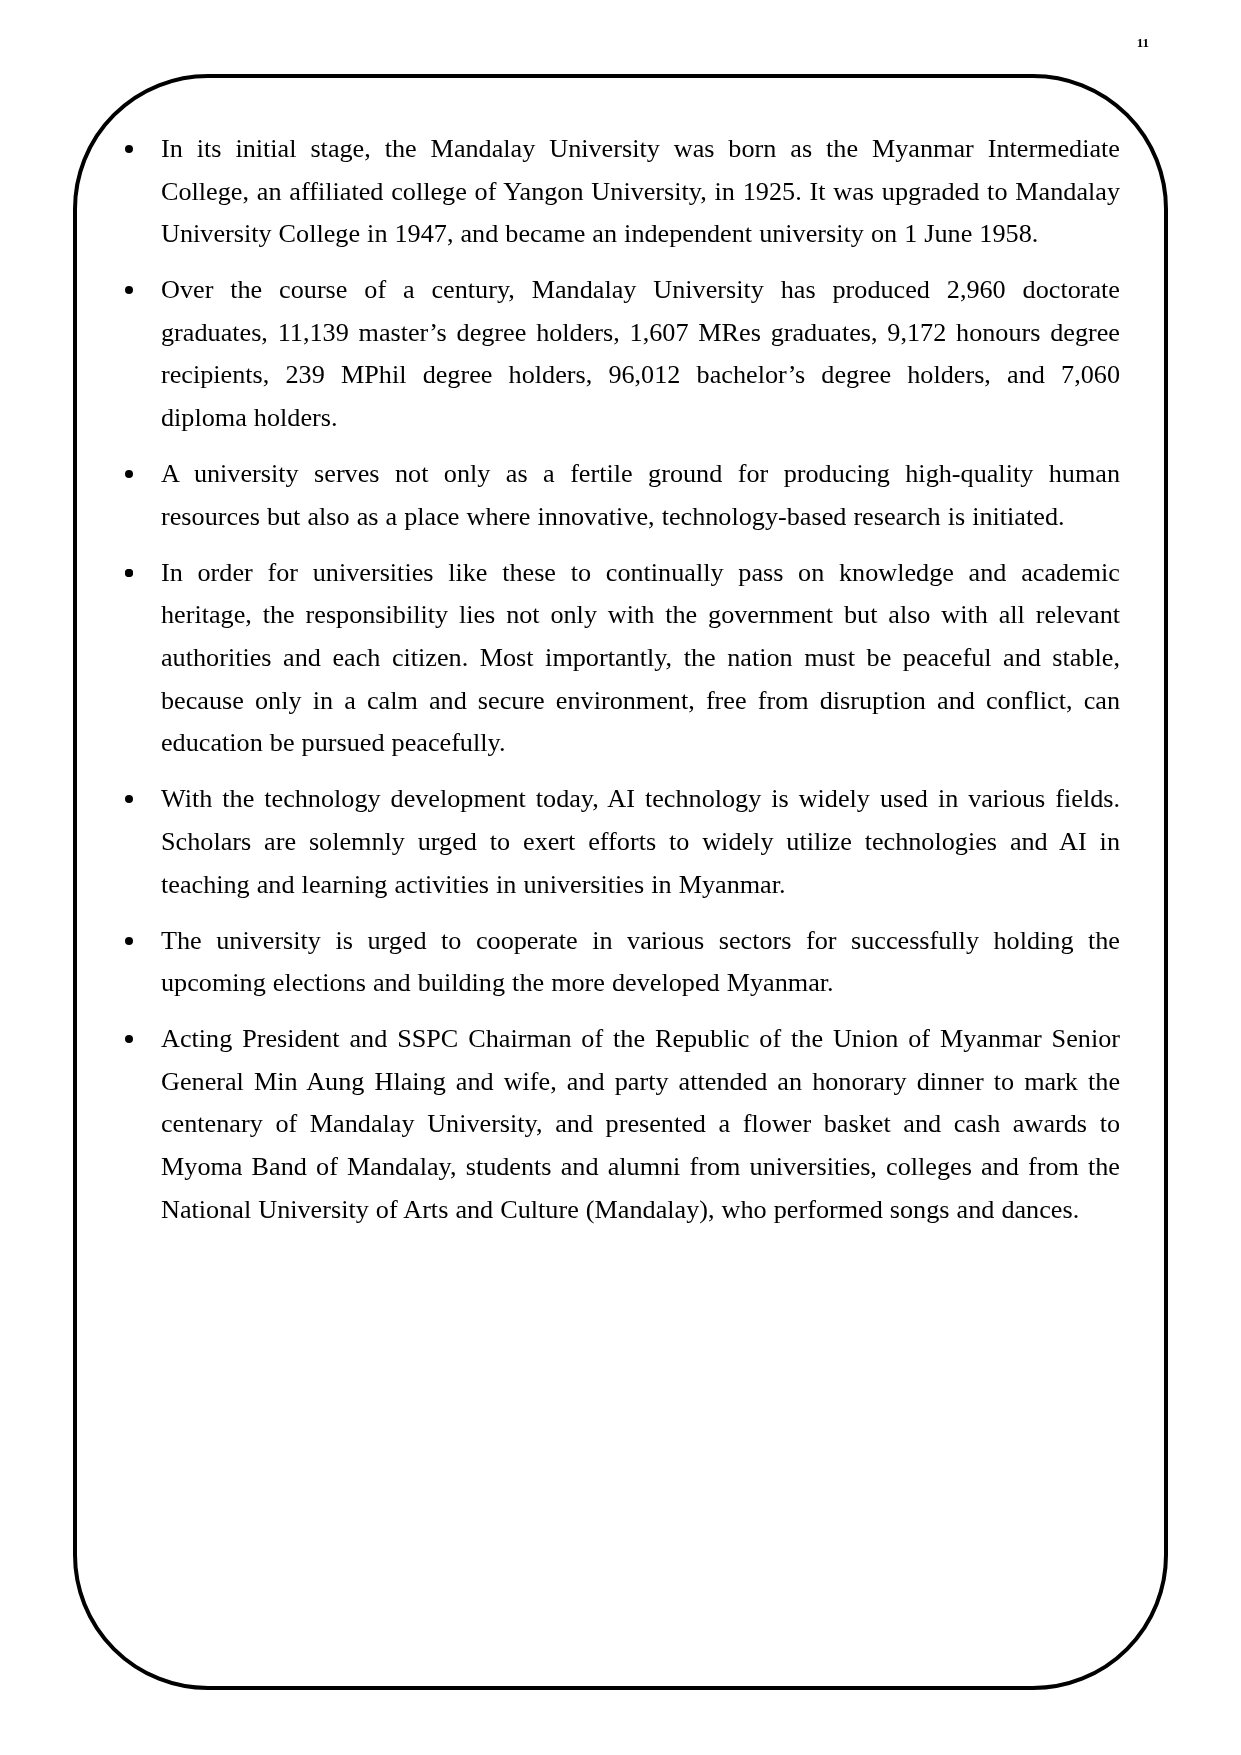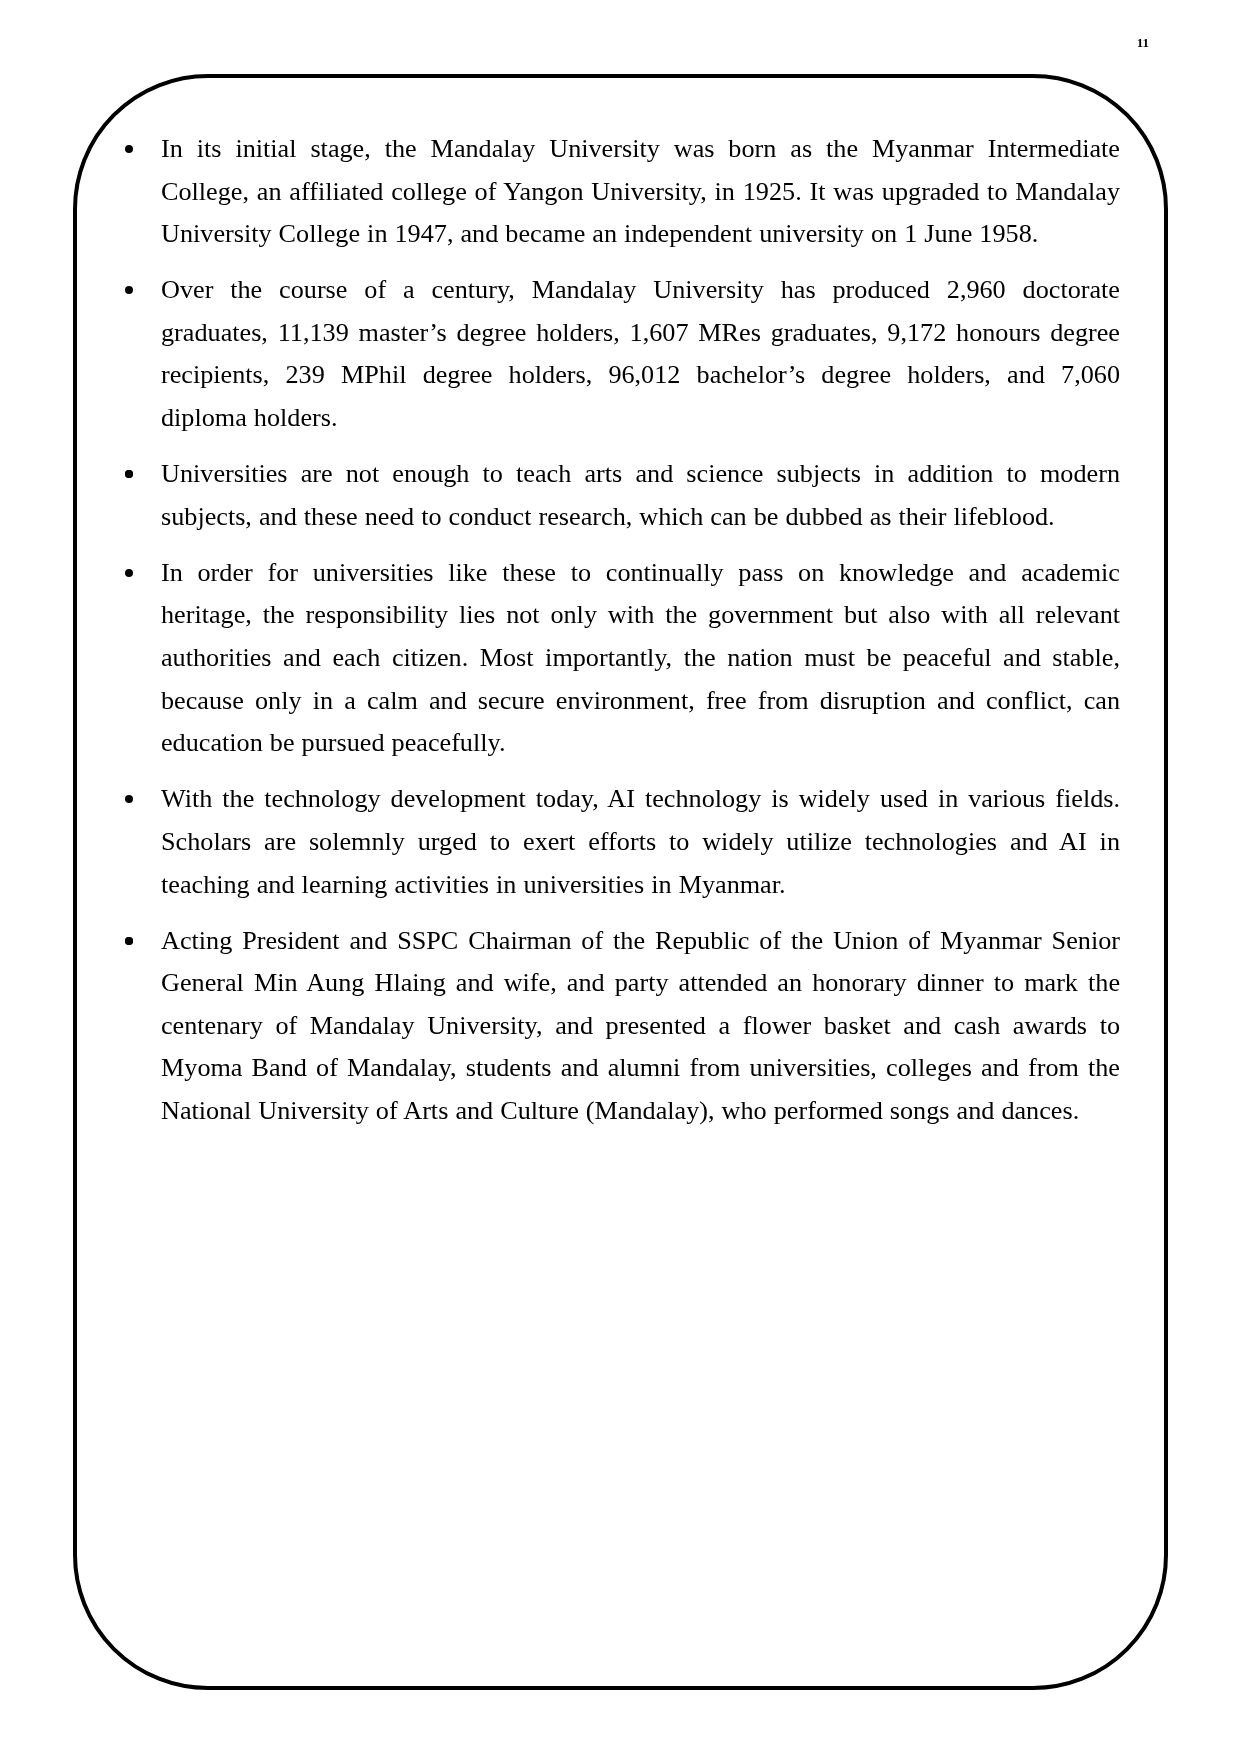--- a/index.html
+++ b/index.html
@@ -73,33 +73,34 @@
   <li class="bullet-item">
     <span class="bullet-dot"></span>
     <span>In its initial stage, the Mandalay University was born as the Myanmar Intermediate College, an affiliated college of Yangon University, in 1925. It was upgraded to Mandalay University College in 1947, and became an independent university on 1 June 1958.</span>
   </li>
   <li class="bullet-item">
     <span class="bullet-dot"></span>
     <span>Over the course of a century, Mandalay University has produced 2,960 doctorate graduates, 11,139 master’s degree holders, 1,607 MRes graduates, 9,172 honours degree recipients, 239 MPhil degree holders, 96,012 bachelor’s degree holders, and 7,060 diploma holders.</span>
   </li>
   <li class="bullet-item">
     <span class="bullet-dot"></span>
+    <span>A university serves not only as a fertile ground for producing high-quality human resources but also as a place where innovative, technology-based research is initiated.</span>
   </li>
   <li class="bullet-item">
     <span class="bullet-dot"></span>
-    <span>Universities are not enough to teach arts and science subjects in addition to modern subjects, and these need to conduct research, which can be dubbed as their lifeblood.</span>
   </li>
   <li class="bullet-item">
     <span class="bullet-dot"></span>
     <span>In order for universities like these to continually pass on knowledge and academic heritage, the responsibility lies not only with the government but also with all relevant authorities and each citizen. Most importantly, the nation must be peaceful and stable, because only in a calm and secure environment, free from disruption and conflict, can education be pursued peacefully.</span>
   </li>
   <li class="bullet-item">
     <span class="bullet-dot"></span>
     <span>With the technology development today, AI technology is widely used in various fields. Scholars are solemnly urged to exert efforts to widely utilize technologies and AI in teaching and learning activities in universities in Myanmar.</span>
   </li>
   <li class="bullet-item">
     <span class="bullet-dot"></span>
+    <span>The university is urged to cooperate in various sectors for successfully holding the upcoming elections and building the more developed Myanmar.</span>
   </li>
   <li class="bullet-item">
     <span class="bullet-dot"></span>
     <span>Acting President and SSPC Chairman of the Republic of the Union of Myanmar Senior General Min Aung Hlaing and wife, and party attended an honorary dinner to mark the centenary of Mandalay University, and presented a flower basket and cash awards to Myoma Band of Mandalay, students and alumni from universities, colleges and from the National University of Arts and Culture (Mandalay), who performed songs and dances.</span>
   </li>
 </ul>
 
 </body></html>

